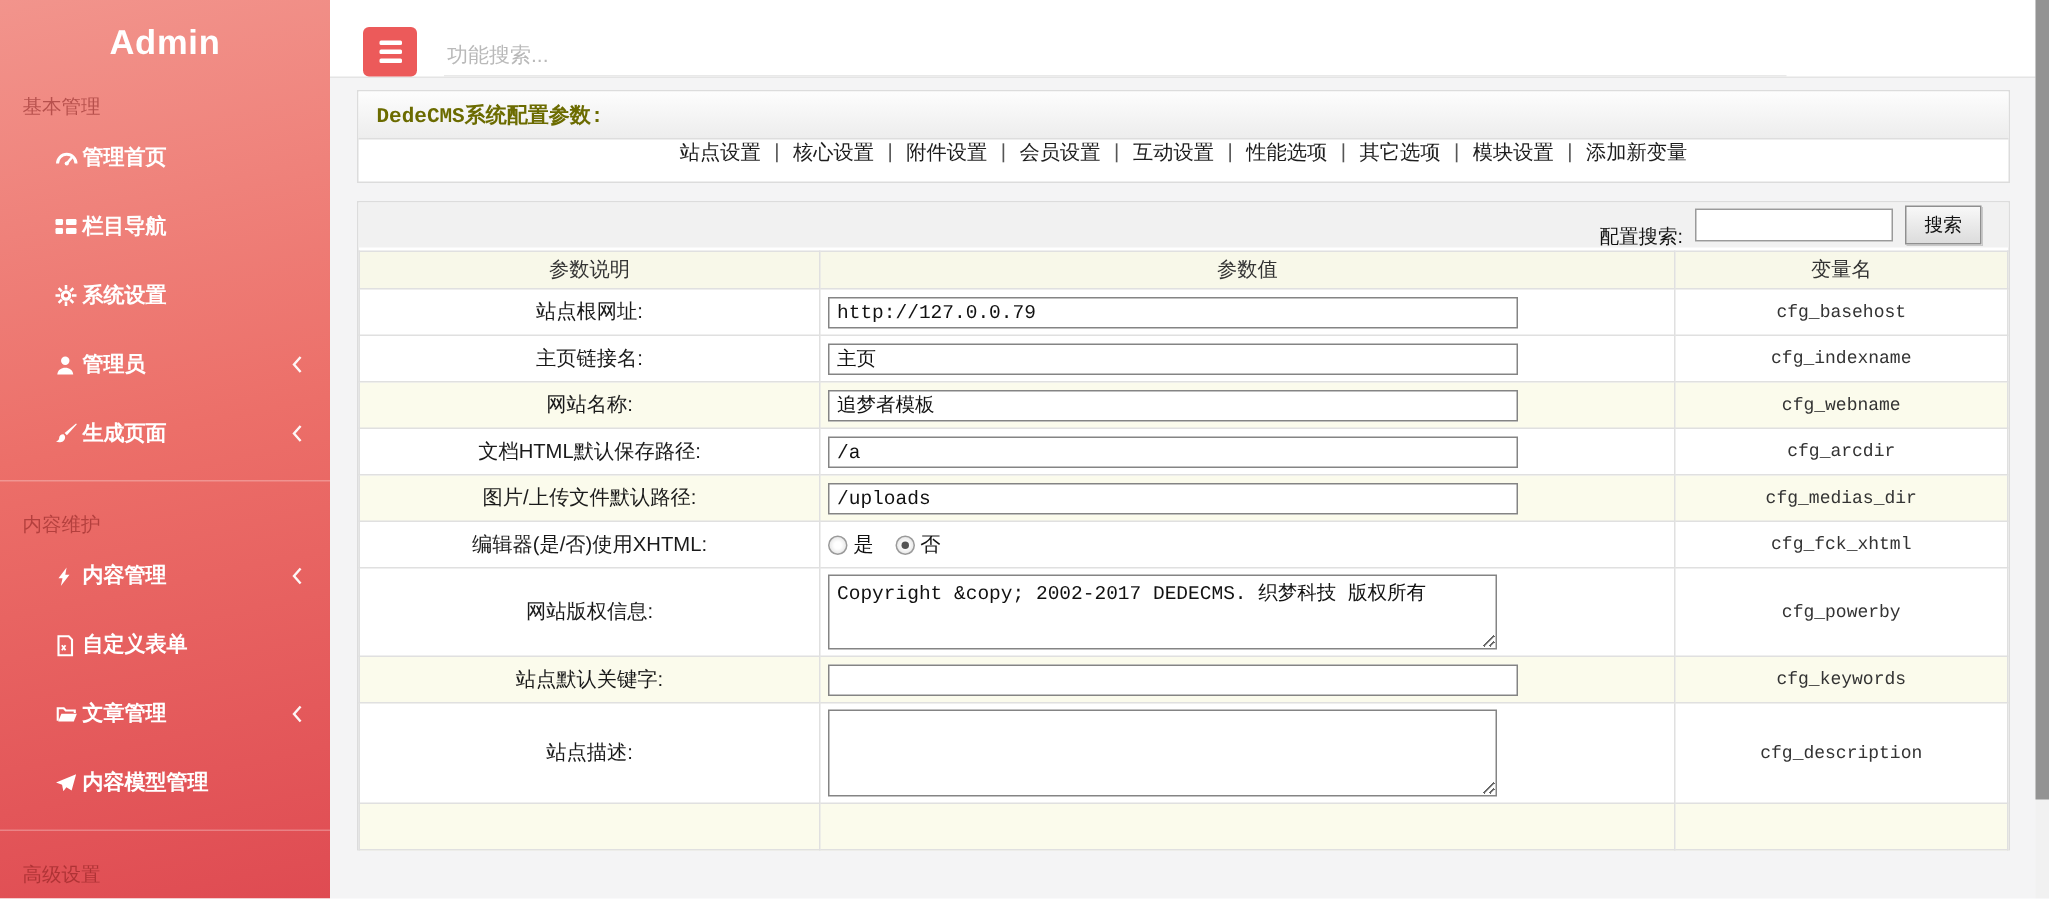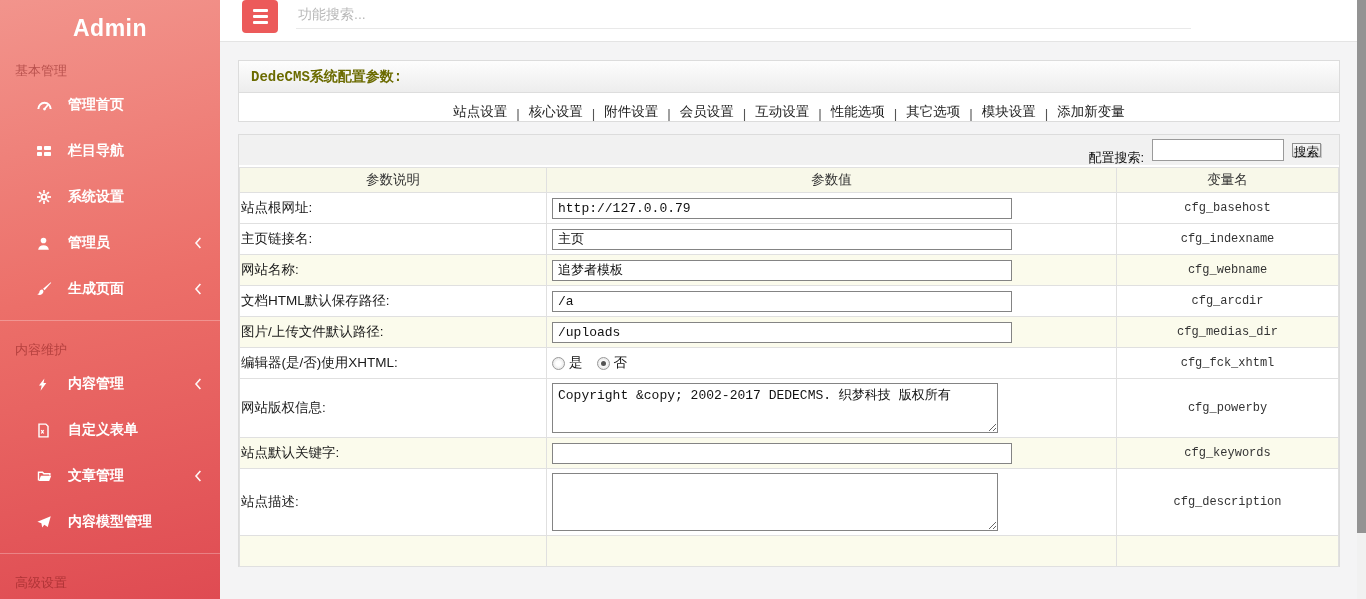--- a/index.html
+++ b/index.html
@@ -14,27 +14,27 @@
     position:absolute; left:0; top:0; width:220px; height:599px;
     background:linear-gradient(168deg,#f2948c 0%,#ec6f69 48%,#df4b52 100%);
     color:#fff; overflow:hidden;
   }
   .brand { text-align:center; padding-top:15px; height:42px; font-size:23px; font-weight:bold; letter-spacing:.5px; }
   .side-section { padding-top:12px; }
   .side-section.bordered { border-top:1px solid rgba(255,255,255,.28); margin-top:8px; }
   .section-label { color:rgba(125,22,22,.5); font-size:13px; padding:8px 15px 2px; }
   .menu-item { display:flex; align-items:center; height:46px; padding:0 18px 0 36px; cursor:pointer; }
   .menu-item .icon { width:19px; display:flex; align-items:center; }
-  .menu-item .label { margin-left:13px; flex:1; font-size:14px; font-weight:bold; }
+  .menu-item .label { margin-left:0; flex:1; font-size:14px; font-weight:bold; }
   .menu-item .chev { display:flex; opacity:.95; }
 
   
   .topbar {
-    position:absolute; left:220px; top:0; right:0; height:42px;
-    background:#fff; border-bottom:1px solid #e4e4e4; display:flex; align-items:flex-start;
+    position:absolute; left:220px; top:0; right:0; height:52px;
+    background:#fff; border-bottom:1px solid #e4e4e4; display:flex; align-items:flex-end;
   }
   .hamburger {
     width:36px; height:33px; background:#ec5a5a; border:none; border-radius:4px; margin-left:22px;
     display:flex; flex-direction:column; justify-content:center; align-items:center; gap:3px; cursor:pointer;
   }
   .hamburger i { display:block; width:15px; height:3px; background:#fff; border-radius:1px; }
   .top-search {
     margin-left:18px; width:895px; border:none; border-bottom:1px solid #e9e9e9;
     font-size:14px; padding:6px 2px; outline:none; color:#555; background:transparent;
     font-family:"Liberation Sans",sans-serif;
@@ -42,43 +42,43 @@
   .top-search::placeholder { color:#b9b9b9; }
 
   
   .content { position:absolute; left:220px; top:51px; right:0; bottom:0; padding:9px 26px 0 18px; }
   .panel1 { background:#fff; border:1px solid #dcdcdc; }
   .panel-head {
     background:linear-gradient(#fdfdfd,#ededed); border-bottom:1px solid #dddddd;
     padding:7px 12px 6px; font-family:"Liberation Mono",monospace; font-weight:bold;
     font-size:14px; color:#6b6b00;
   }
-  .tabs { display:flex; justify-content:center; align-items:flex-end; height:28px; font-size:13.5px; color:#1d1d1d; }
+  .tabs { display:flex; justify-content:center; align-items:flex-start; height:28px; font-size:13.5px; color:#1d1d1d; }
   .tab { padding:0 9px; cursor:pointer; white-space:nowrap; }
   .tab-sep { color:#555; }
 
   .panel2 { margin-top:12px; background:#fff; border:1px solid #dcdcdc; border-bottom:none; }
   .search-row {
     background:#f1f1f1; height:30px; display:flex; justify-content:flex-end; align-items:center;
     padding-right:18px; gap:8px; margin-bottom:2px;
   }
   .search-row .lbl { font-size:13px; color:#111;margin-top:16px; }
   .cfg-input { width:132px; height:22px; border:1px solid #9a9a9a; outline:none; padding:0 4px; font-size:13px; }
   .cfg-btn {
-    height:14px; padding:0 1px; font-size:12.5px; color:#111; cursor:pointer;
+    height:26px; padding:0 12px; font-size:12.5px; color:#111; cursor:pointer;
     background:linear-gradient(#f8f8f8,#dcdcdc); border:1px solid #8f8f8f; box-shadow:1px 1px 0 #c9c9c9;
     font-family:"Liberation Sans",sans-serif;
   }
 
   table.cfg { width:100%; border-collapse:collapse; table-layout:fixed; }
   .cfg th, .cfg td { border:1px solid #e0e0e0; }
   .cfg thead th { background:#f8f8e9; height:25px; font-size:13.5px; font-weight:normal; color:#333; text-align:center;margin-left:37px; }
   .cfg tbody tr { height:31px; background:#fff; }
   .cfg tbody tr.alt { background:#fbfbec; }
-  td.c1 { text-align:left; font-size:13.5px; color:#1a1a1a; }
+  td.c1 { text-align:center; font-size:13.5px; color:#1a1a1a; }
   td.c2 { padding:4px 0 4px 5px; }
   td.c3 { text-align:center; font-family:"Liberation Mono",monospace; font-size:12px; color:#333; }
   .row-input {
     width:460px; height:21px; border:1px solid #848484; outline:none;
     font-family:"Liberation Mono",monospace; font-size:13px; padding:1px 5px; color:#111;
   }
   .row-textarea {
     width:446px; border:1px solid #848484; outline:none; display:block;
     font-family:"Liberation Mono",monospace; font-size:13px; padding:2px 5px; color:#111; resize:both;
   }

